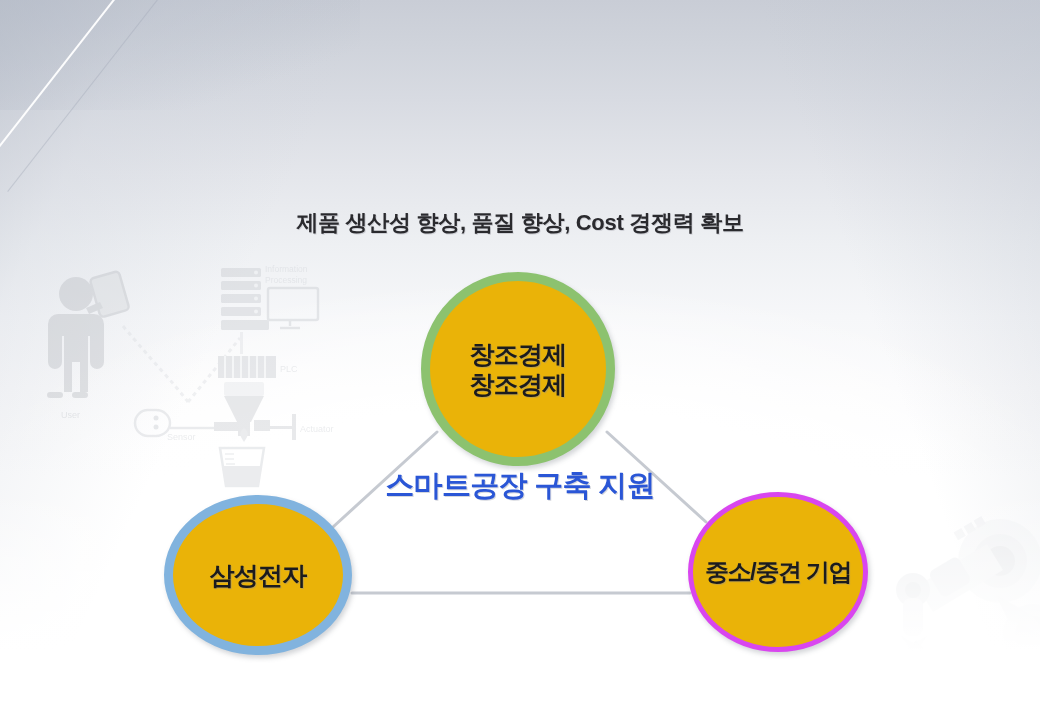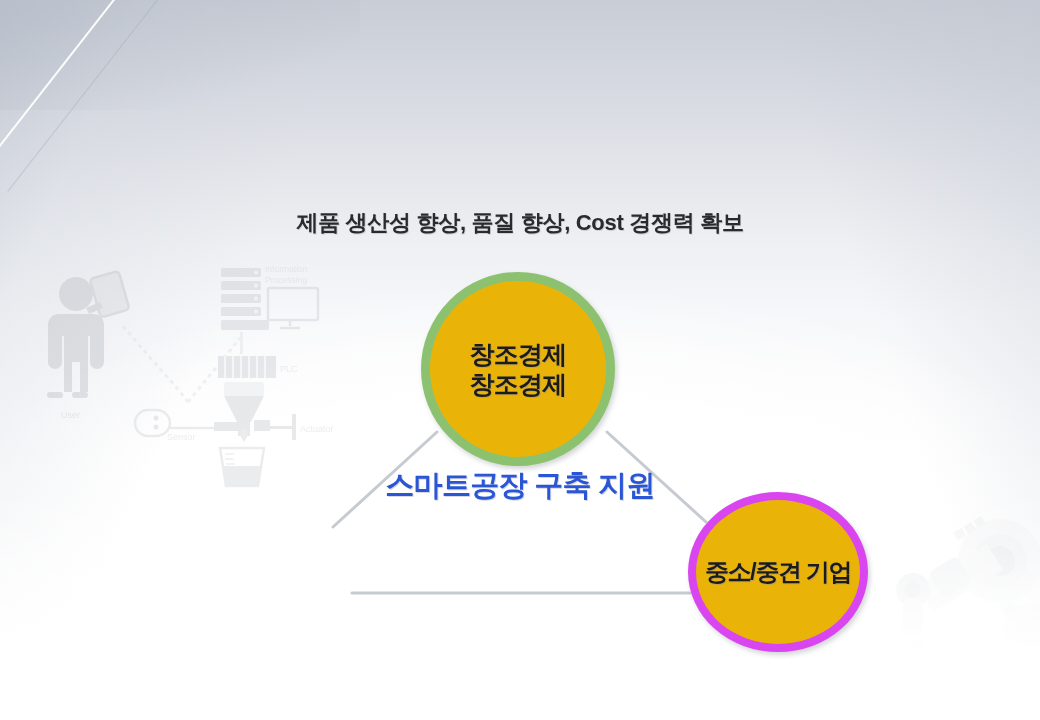--- a/index.html
+++ b/index.html
@@ -138,21 +138,21 @@
   #node-creative .node-label { font-size: 25px; }
   #node-samsung {
     left: 164px; top: 495px;
     width: 188px; height: 160px;
     border: 9px solid #81b3de;
   }
   #node-samsung .node-label { font-size: 25px; }
   #node-sme {
     left: 688px; top: 492px;
     width: 180px; height: 160px;
-    border: 8px solid #d946ef;
+    border: 5px solid #d946ef;
   }
   #node-sme .node-label { font-size: 24px; letter-spacing: -1.4px; }
 
   .center-text {
     position: absolute;
     left: 340px; top: 465px;
     width: 360px;
     text-align: center;
     color: #2a56d6;
     font-weight: 700;
@@ -326,20 +326,23 @@
     </g>
   </svg>
 
   <div class="node" id="node-creative">
     <div class="node-label">
       <span>창조경제</span><br>
       <span>창조경제</span>
     </div>
   </div>
 
+  <div class="node" id="node-samsung">
+    <div class="node-label">삼성전자</div>
+  </div>
 
   <div class="node" id="node-sme">
     <div class="node-label">중소/중견 기업</div>
   </div>
 
   <div class="center-text">
     <span class="l2">스마트공장 구축 지원</span>
   </div>
 
 </div>

